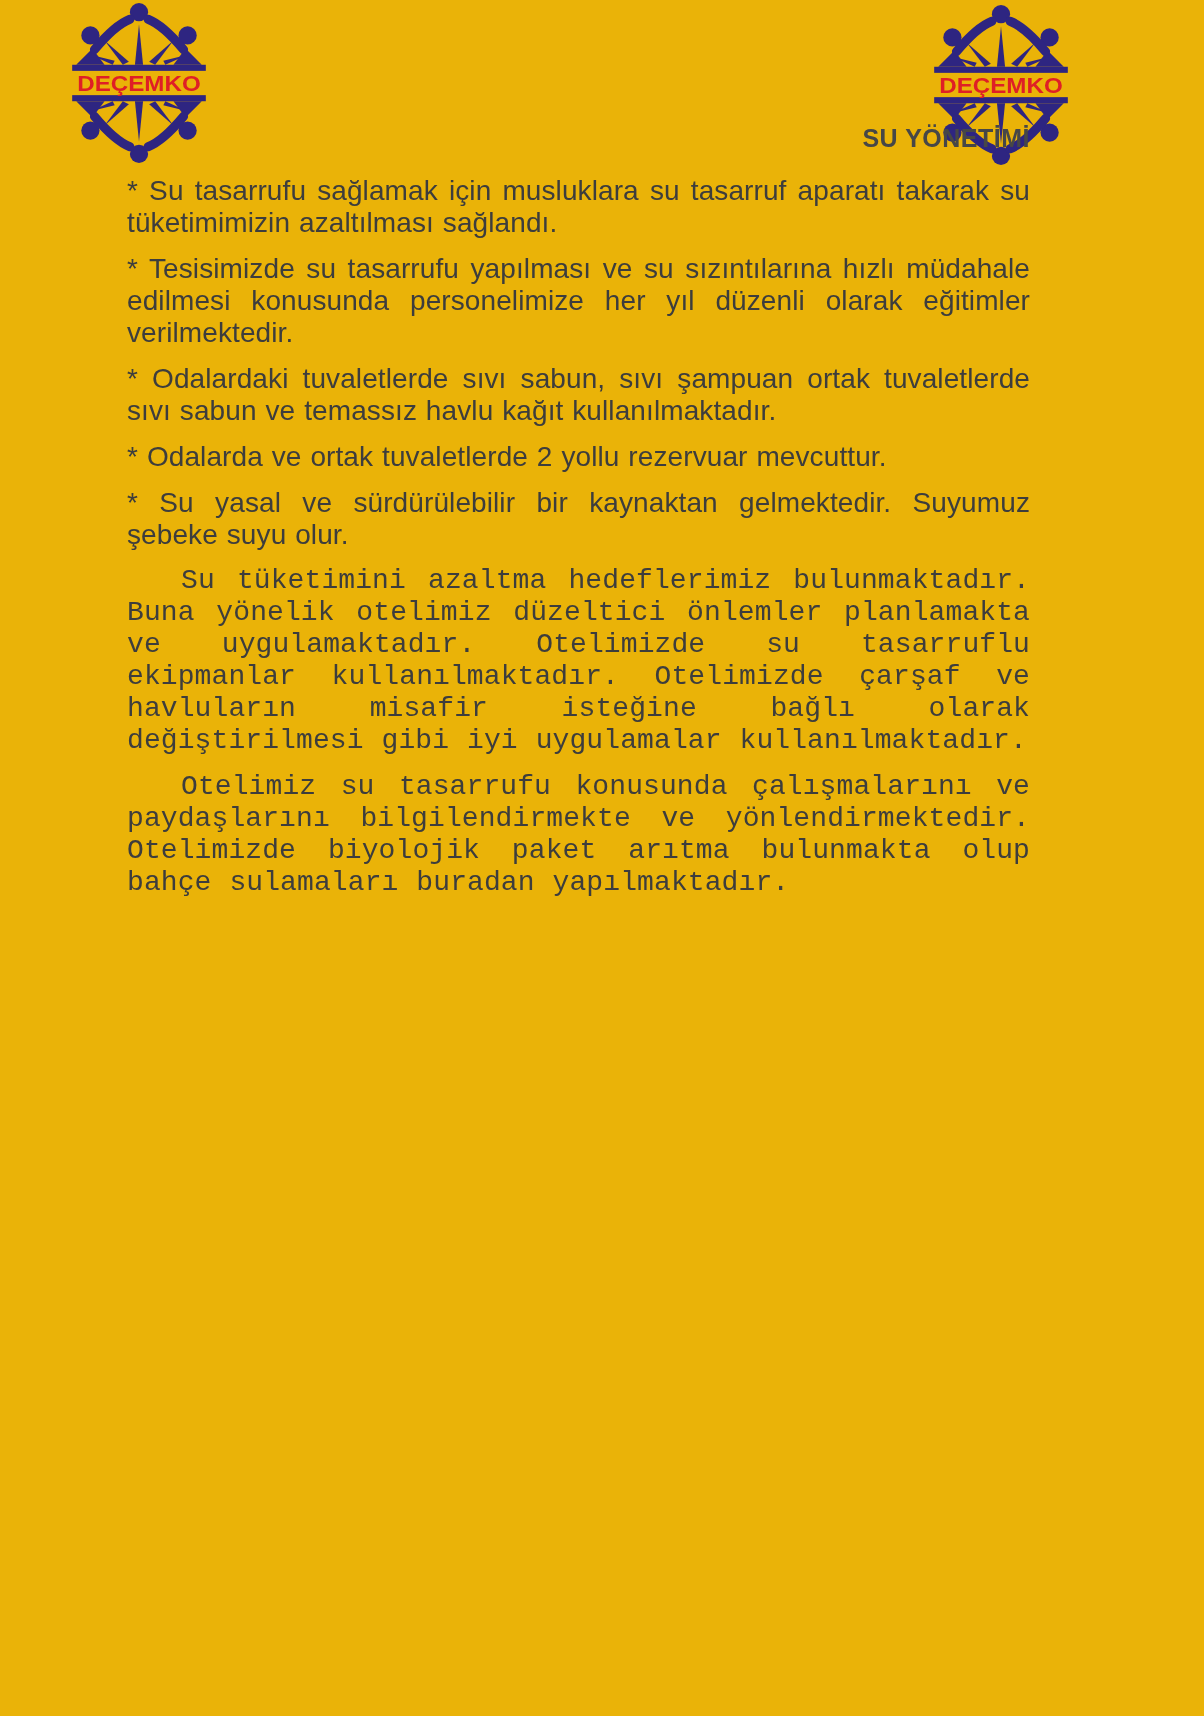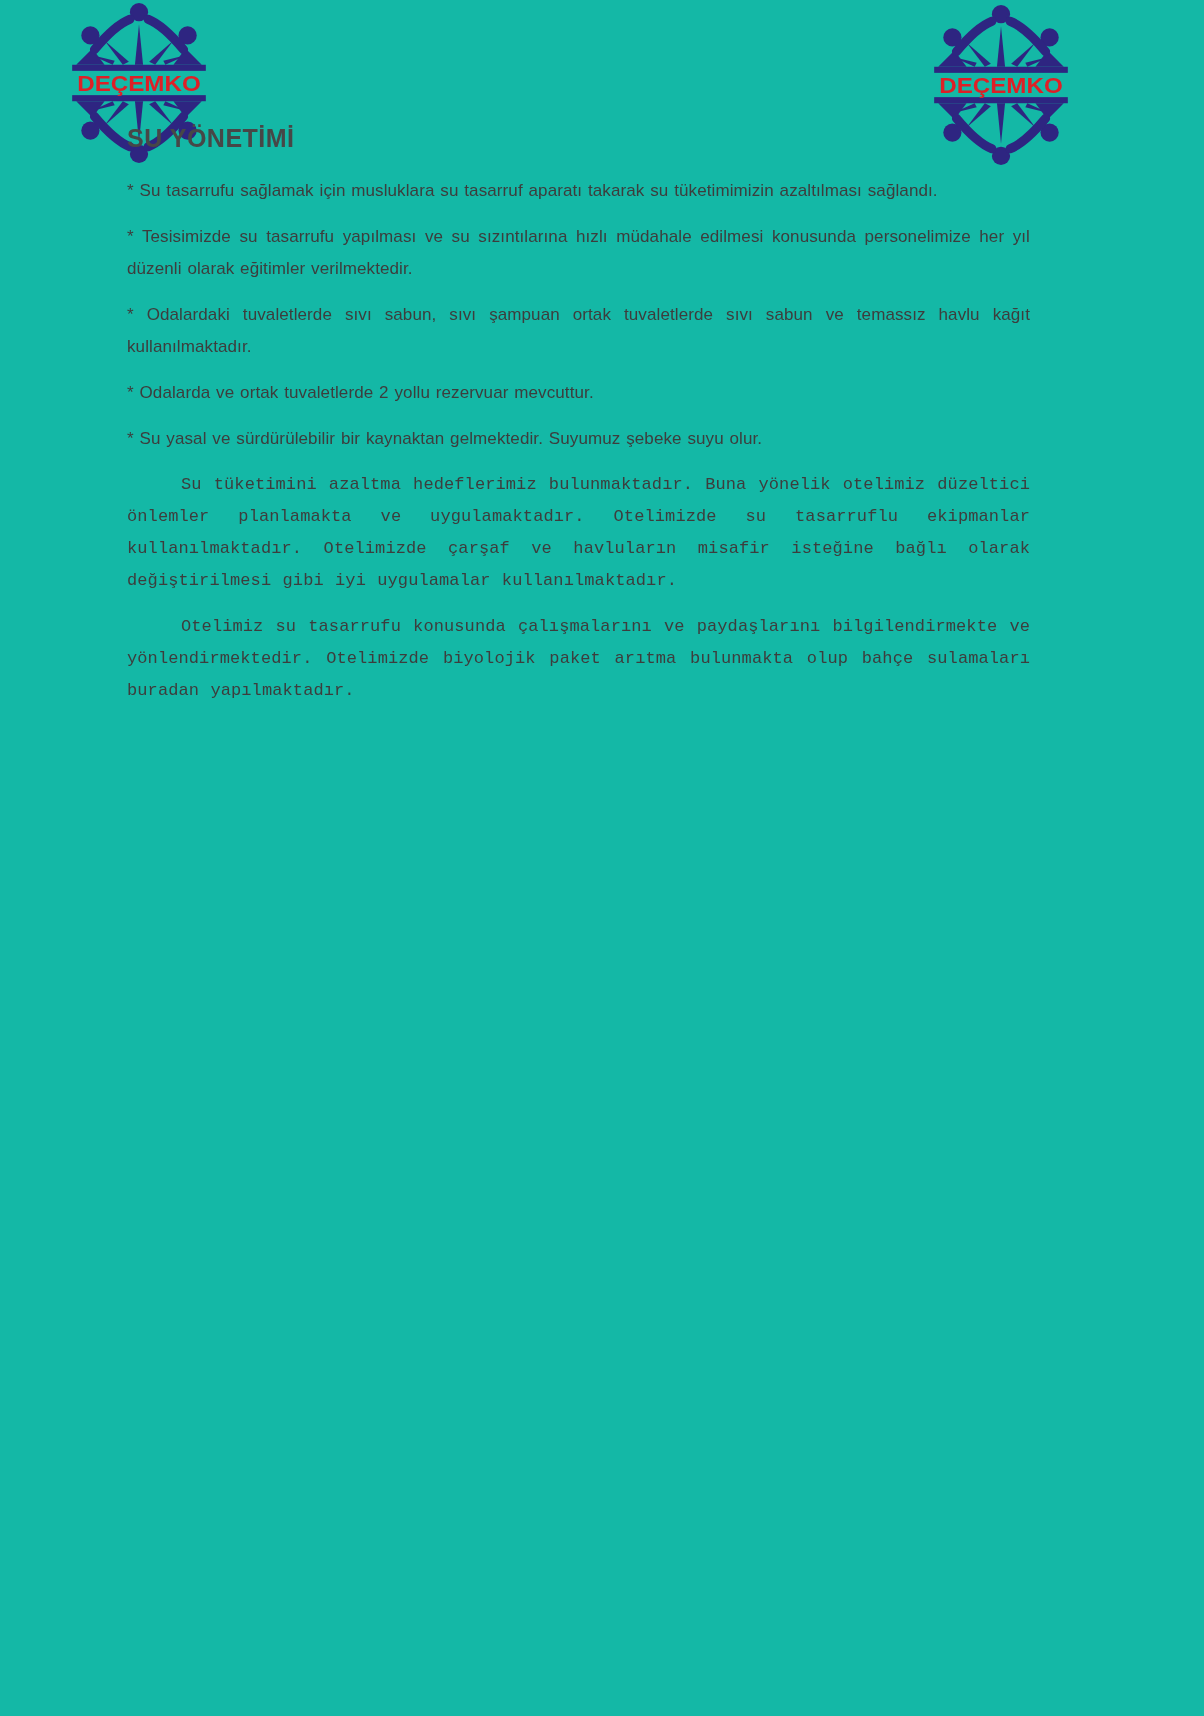--- a/index.html
+++ b/index.html
@@ -7,21 +7,21 @@
   body {
     font-family: "Liberation Sans", sans-serif;
     width: 1204px;
     height: 1716px;
     position: relative;
   }
   .page {
     position: relative;
     width: 1204px;
     height: 1716px;
-    background: #14b8a6;
+    background: #eab308;
     overflow: hidden;
   }
   .logo {
     position: absolute;
     width: 142px;
     height: 162px;
   }
   .logo-left  { left: 68px;  top: 2px; }
   .logo-right { left: 930px; top: 4px; }
   .logo svg { width: 100%; height: 100%; display: block; }
@@ -33,25 +33,25 @@
     position: absolute;
     left: 127px;
     top: 124px;
     width: 903px;
   }
   .doc-title {
     font-size: 25px;
     font-weight: 700;
     letter-spacing: 0.5px;
     color: #474747;
-    text-align: left;
+    text-align: right;
     margin-bottom: 22px;
   }
   .para {
-    font-size: 17px;
+    font-size: 28px;
     line-height: 32px;
     color: #3d3d3d;
     text-align: justify;
     word-spacing: 1px;
     letter-spacing: 0.1px;
     margin-bottom: 14px;
   }
   .para.indent {
     text-indent: 54px;
     font-family: Liberation Mono, monospace;

